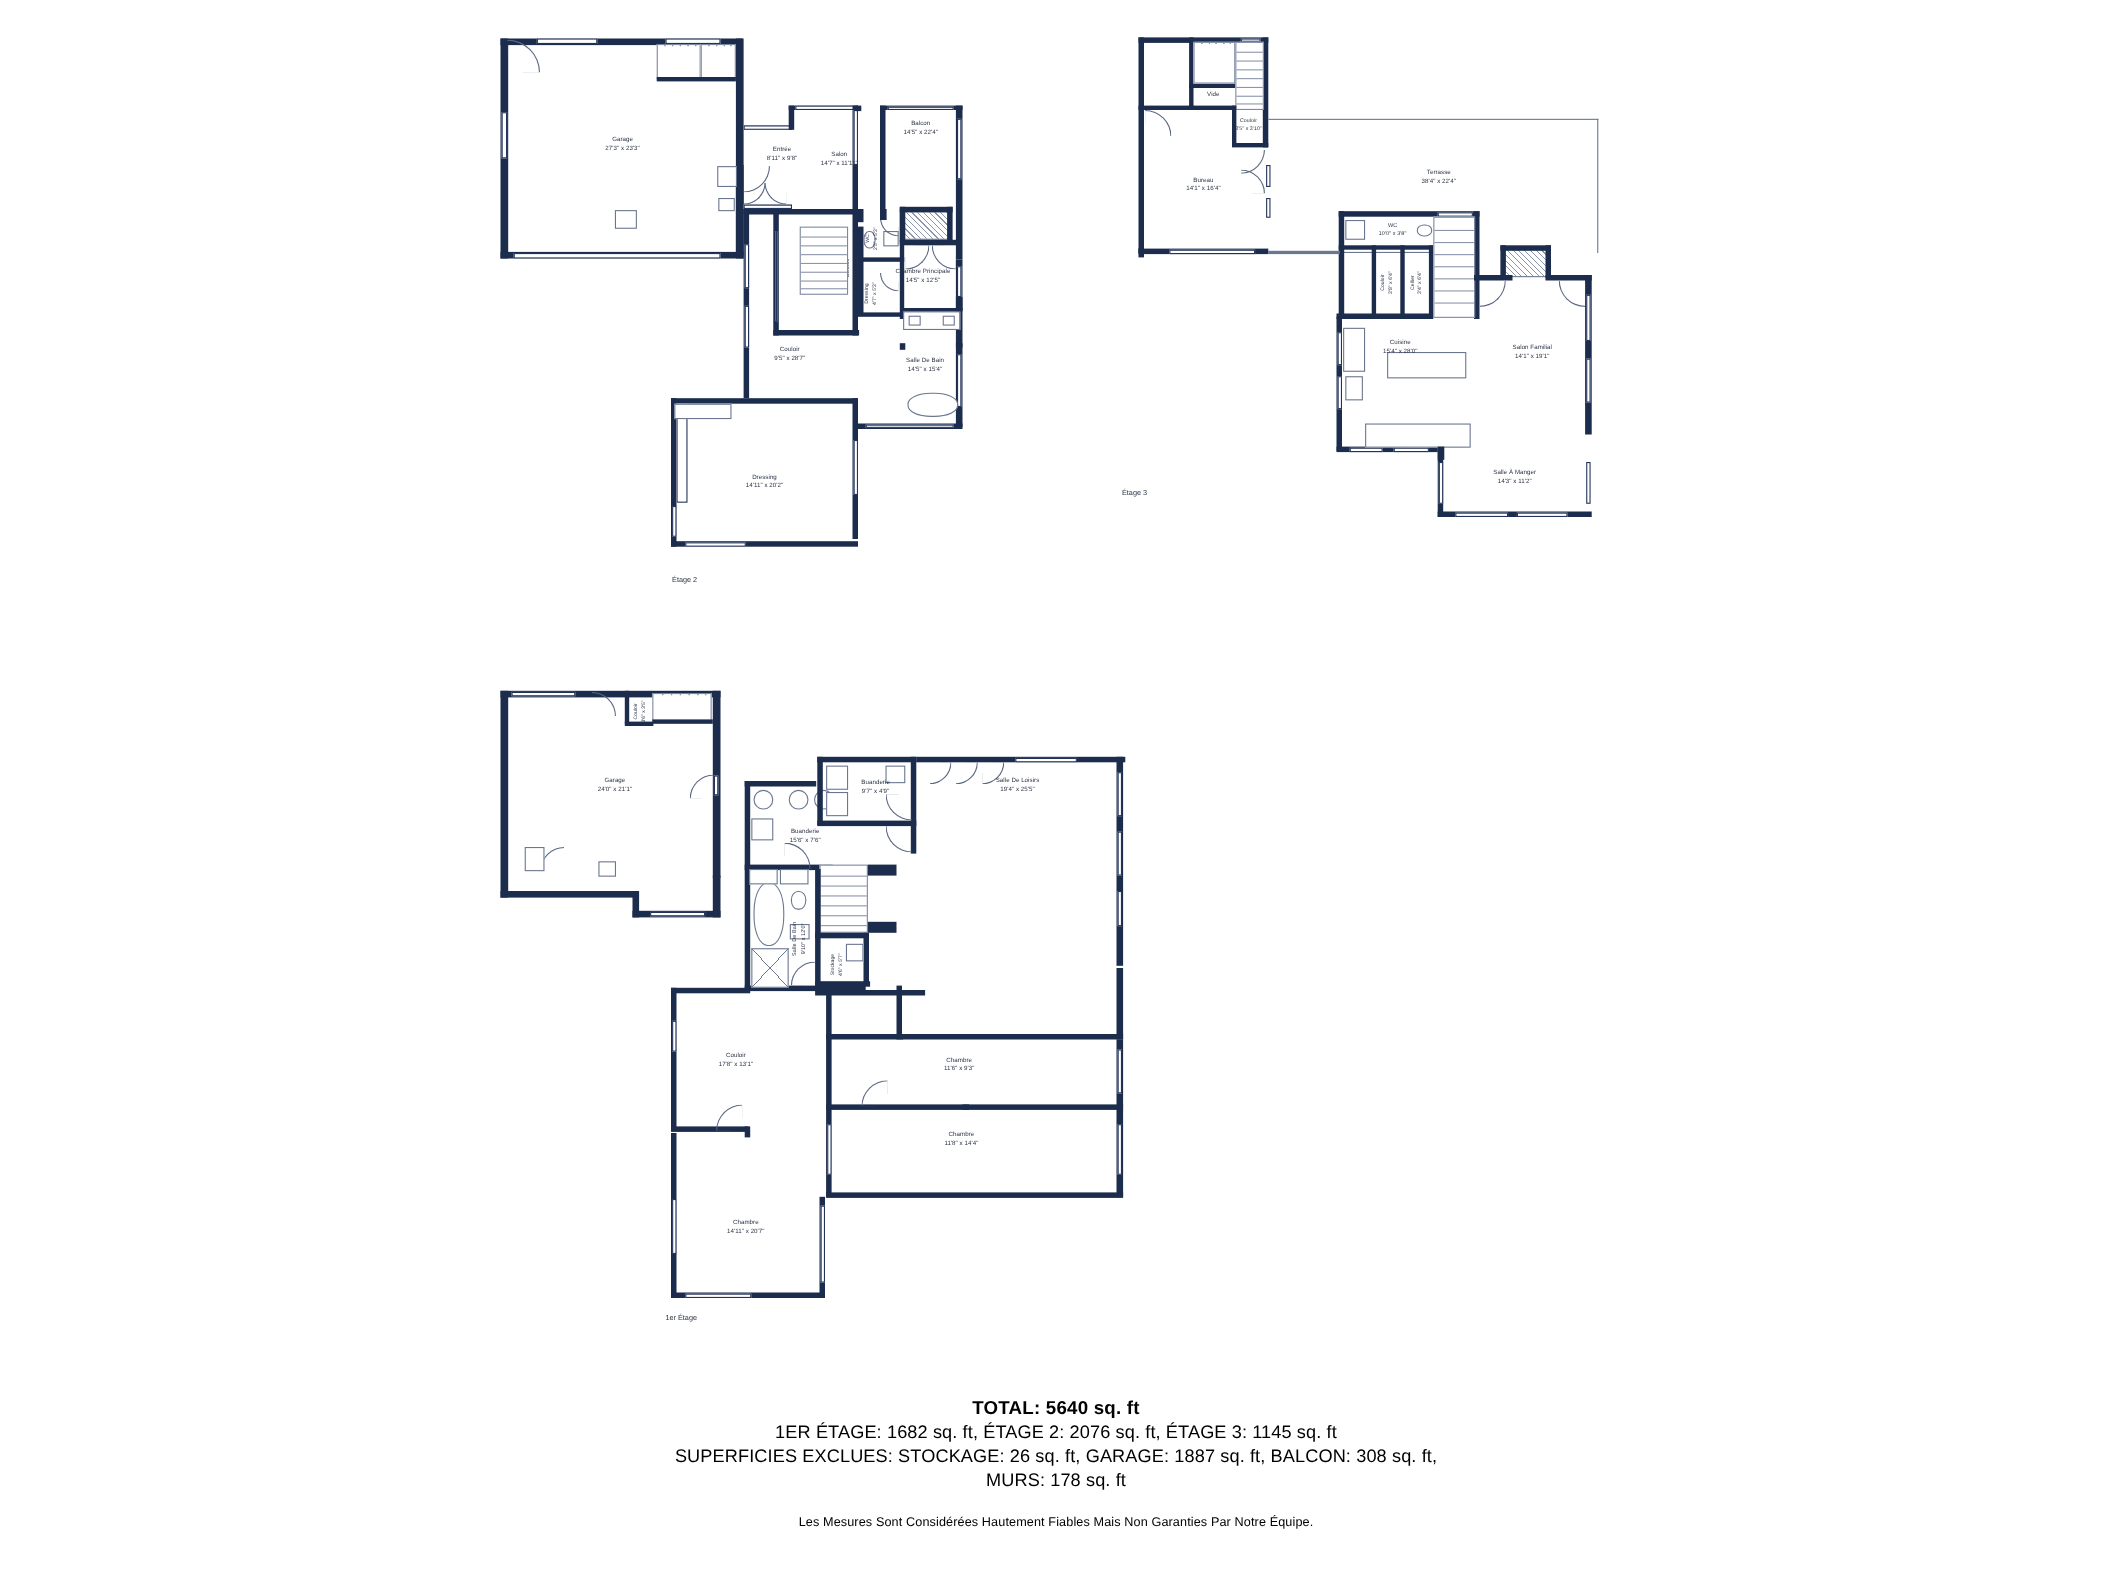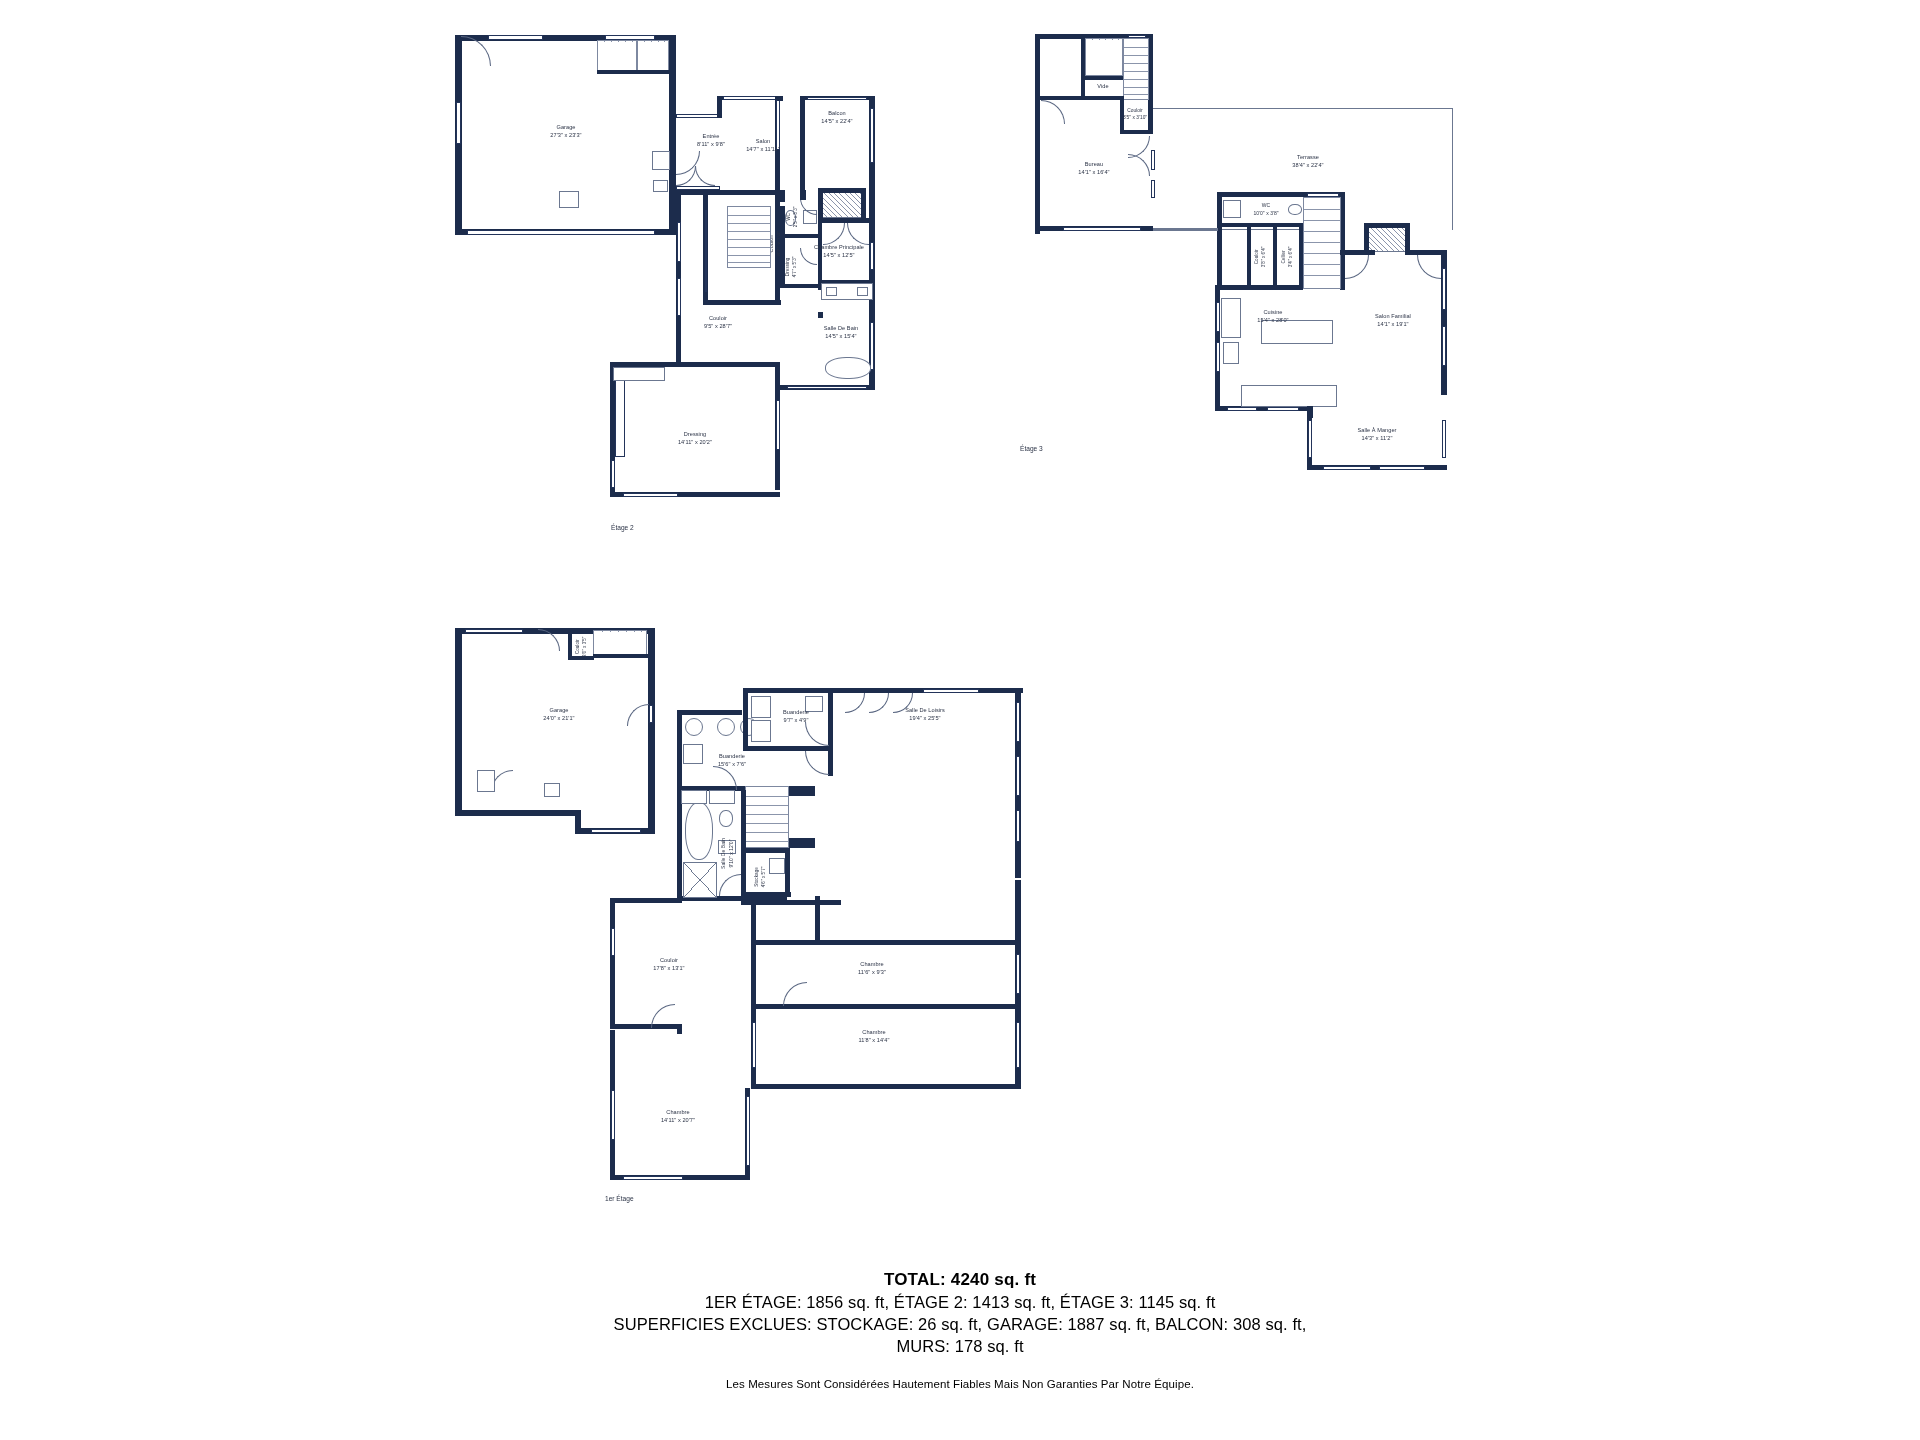--- a/index.html
+++ b/index.html
@@ -505,20 +505,20 @@
     <div class="win" style="left:156px;top:480px;width:3.5px;height:50px;"></div>
     <div class="lbl" style="left:178px;top:498px;width:90px;">
       <span class="n">Chambre</span>
       <span class="d">14'11" x 20'7"</span>
     </div>
 
     <div class="floorlbl" style="left:150px;top:585px;">1er Étage</div>
   </div>
 
   <div id="footer">
-    <div class="total">TOTAL: 4240 sq. ft</div>
-    <div class="line">1ER ÉTAGE: 1856 sq. ft, ÉTAGE 2: 1413 sq. ft, ÉTAGE 3: 1145 sq. ft</div>
+    <div class="total">TOTAL: 5640 sq. ft</div>
+    <div class="line">1ER ÉTAGE: 1682 sq. ft, ÉTAGE 2: 2076 sq. ft, ÉTAGE 3: 1145 sq. ft</div>
     <div class="line">SUPERFICIES EXCLUES: STOCKAGE: 26 sq. ft, GARAGE: 1887 sq. ft, BALCON: 308 sq. ft,</div>
     <div class="line">MURS: 178 sq. ft</div>
     <div class="fine">Les Mesures Sont Considérées Hautement Fiables Mais Non Garanties Par Notre Équipe.</div>
   </div>
 
 </div>
 
 </body></html>

